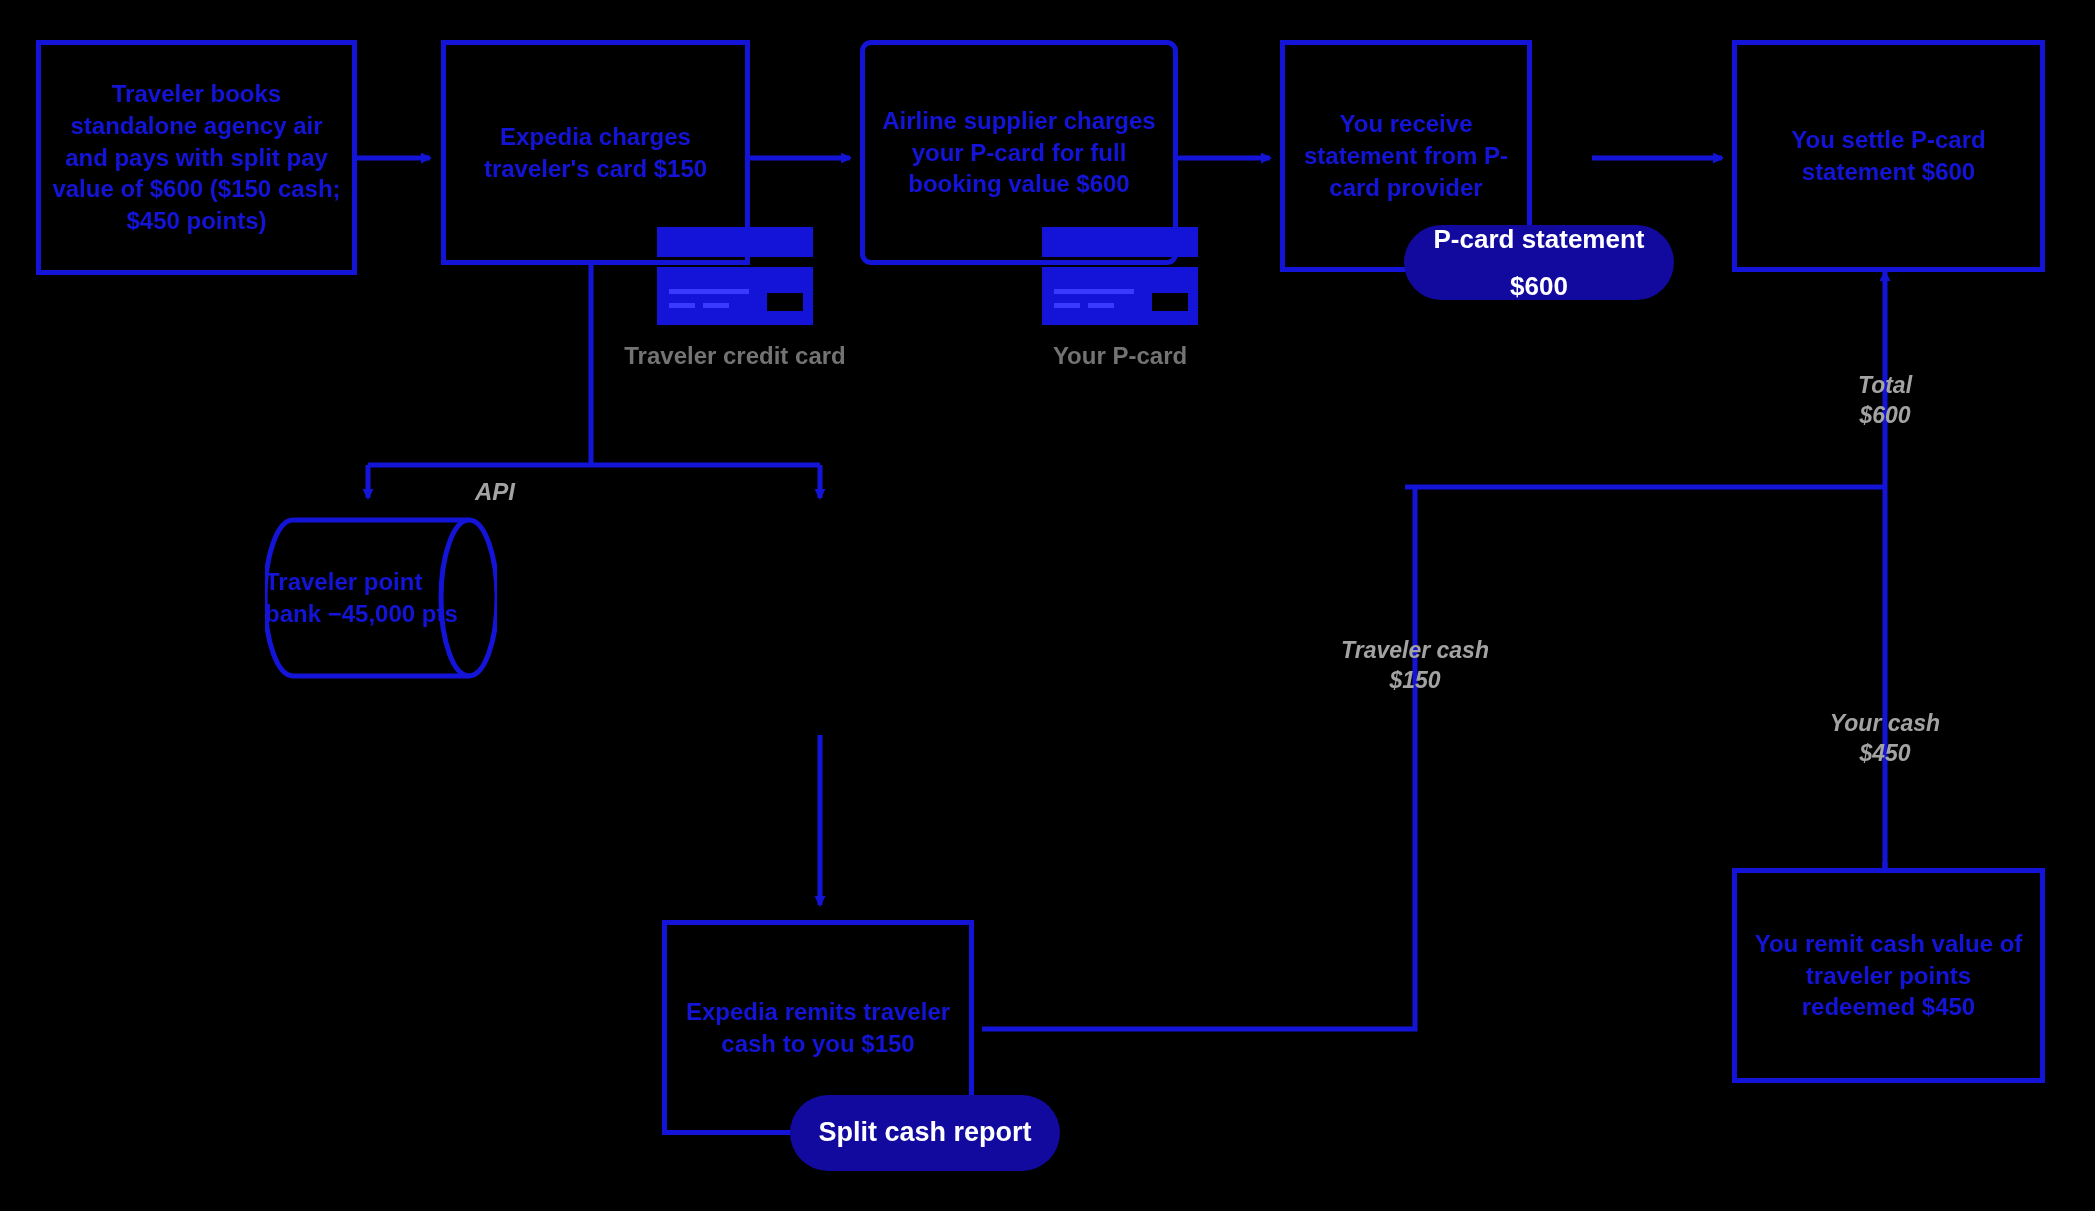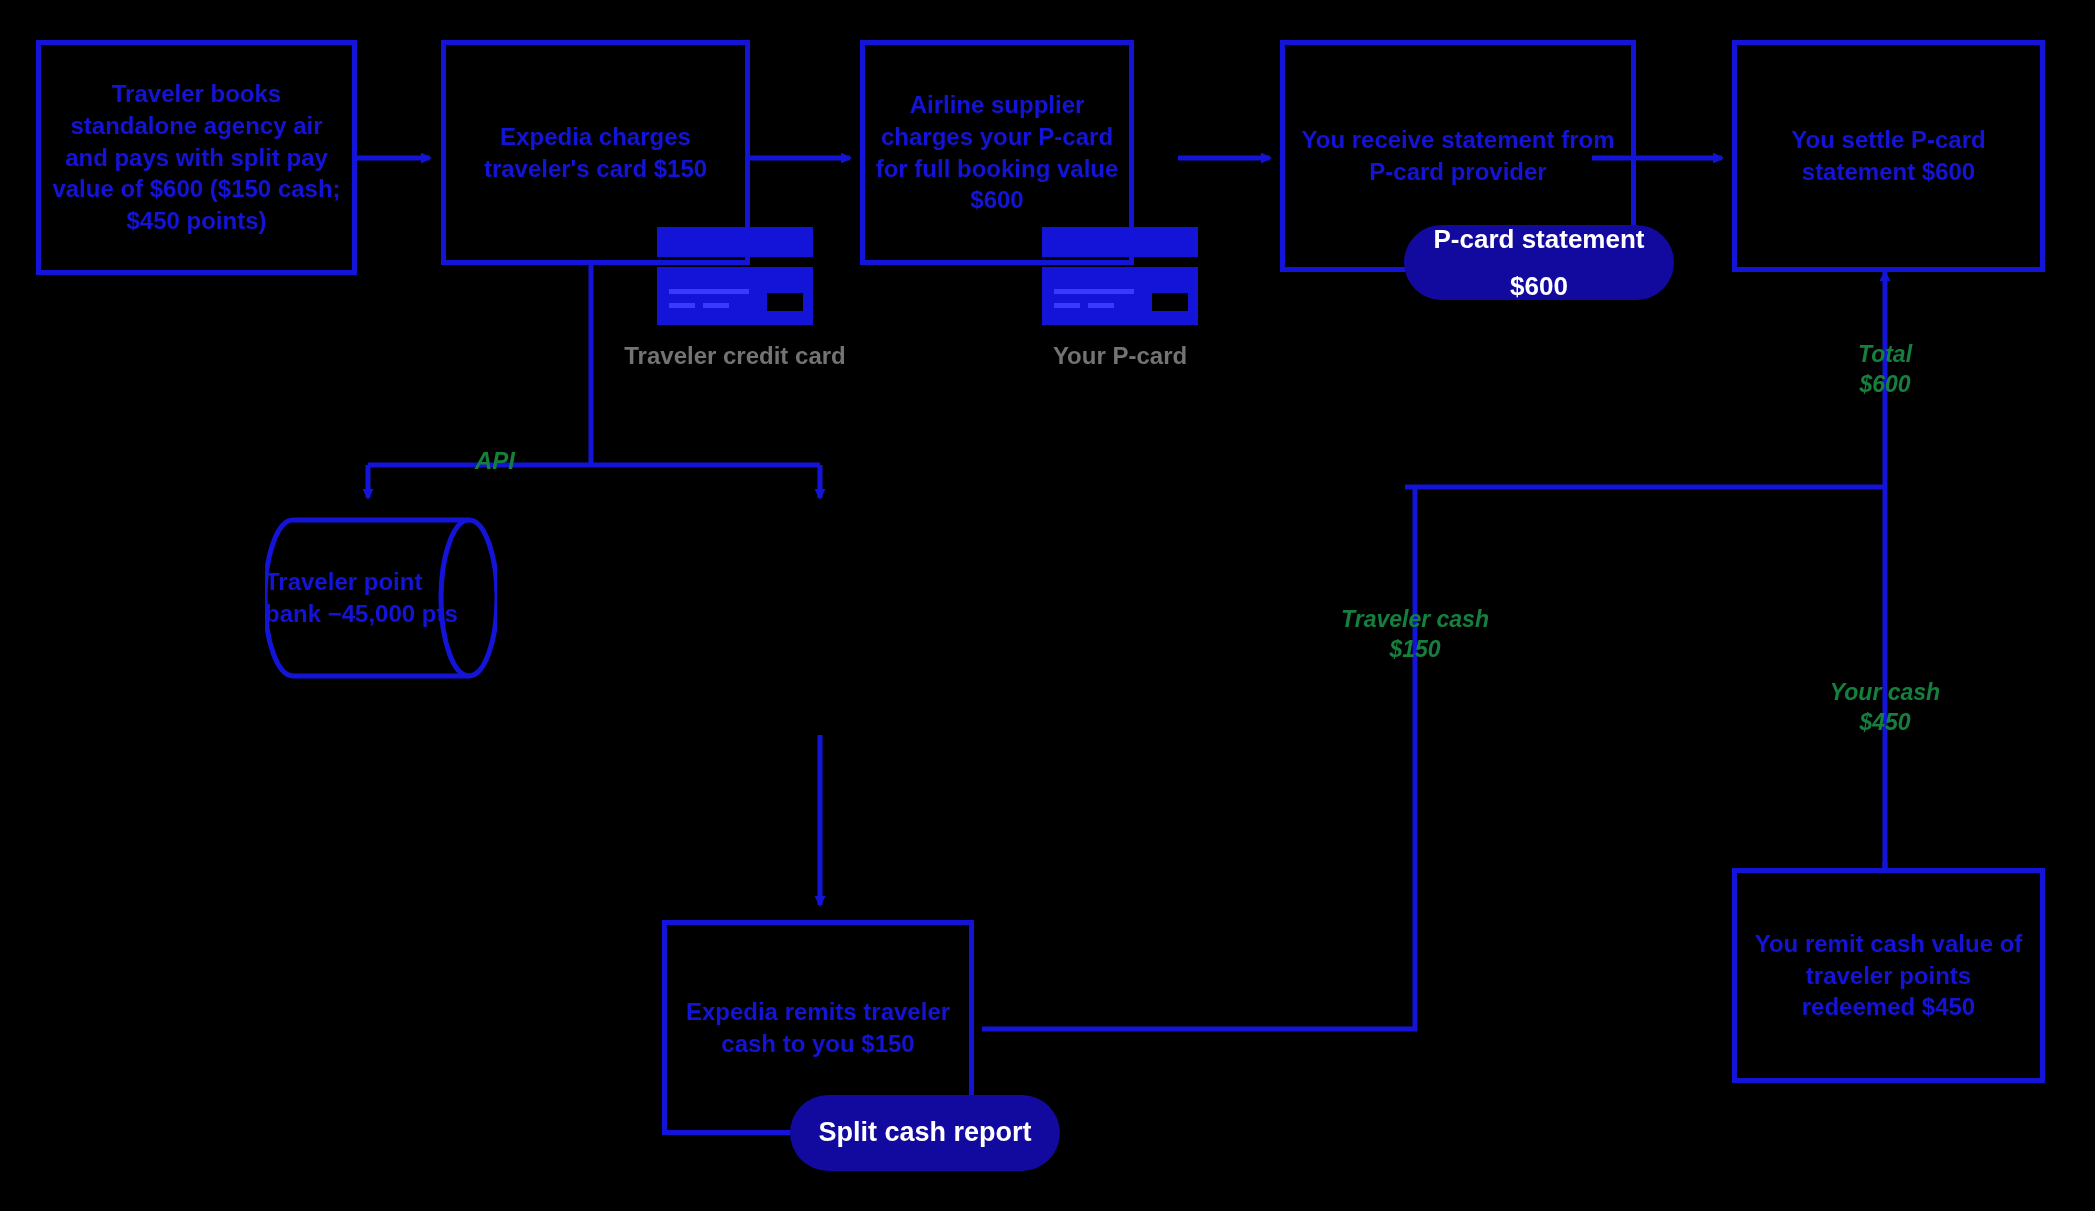--- a/index.html
+++ b/index.html
@@ -14,22 +14,22 @@
   .node span{display:block;}
 
   .pill{position:absolute;background:#120a9e;color:#fff;border-radius:999px;
         display:flex;align-items:center;justify-content:center;text-align:center;
         font-weight:bold;line-height:1.25;padding:10px 26px;box-sizing:border-box;}
 
   .cyl{position:absolute;color:#1414d8;font-weight:bold;}
   .cyl .cyltext{position:absolute;left:0;right:26px;top:50%;transform:translateY(-50%);
                 line-height:1.32;}
 
-  .edge-label{position:absolute;color:#15803d;font-weight:bold;text-align:center;
-              line-height:1.3;}
+  .edge-label{position:absolute;color:#a3a3a3;font-weight:bold;text-align:center;
+              line-height:1.3;margin-top:31px;}
   .edge-label.italic{font-style:italic;font-weight:bold;}
 
   .cardimg{position:absolute;}
   .cardlabel{position:absolute;color:#737373;font-weight:bold;text-align:center;}
   .fs23{font-size:23px;} .fs24{font-size:24px;} .fs26{font-size:26px;gap:14px;}
   .fs27{font-size:27px;}
 </style>
 </head>
 <body>
 
@@ -66,25 +66,25 @@
   </svg>
 
   <div class="node fs24" style="left:36px;top:40px;width:321px;height:235px;">
     <span>Traveler books standalone agency air and pays with split pay value of $600 ($150 cash; $450 points)</span>
   </div>
 
   <div class="node fs24" style="left:441px;top:40px;width:309px;height:225px;align-items:center;">
     <span>Expedia charges traveler's card $150</span>
   </div>
 
-  <div class="node fs24" style="left:860px;top:40px;width:274px;height:225px;">
+  <div class="node fs24" style="left:860px;top:40px;width:318px;height:225px;border-radius:11px;">
     <span>Airline supplier charges your P-card for full booking value $600</span>
   </div>
 
-  <div class="node fs24" style="left:1280px;top:40px;width:356px;height:232px;">
+  <div class="node fs24" style="left:1280px;top:40px;width:252px;height:232px;">
     <span>You receive statement from P-card provider</span>
   </div>
 
   <div class="node fs24" style="left:1732px;top:40px;width:313px;height:232px;">
     <span>You settle P-card statement $600</span>
   </div>
 
 
   <div class="node fs24" style="left:662px;top:920px;width:312px;height:215px;">
     <span>Expedia remits traveler cash to you $150</span>

